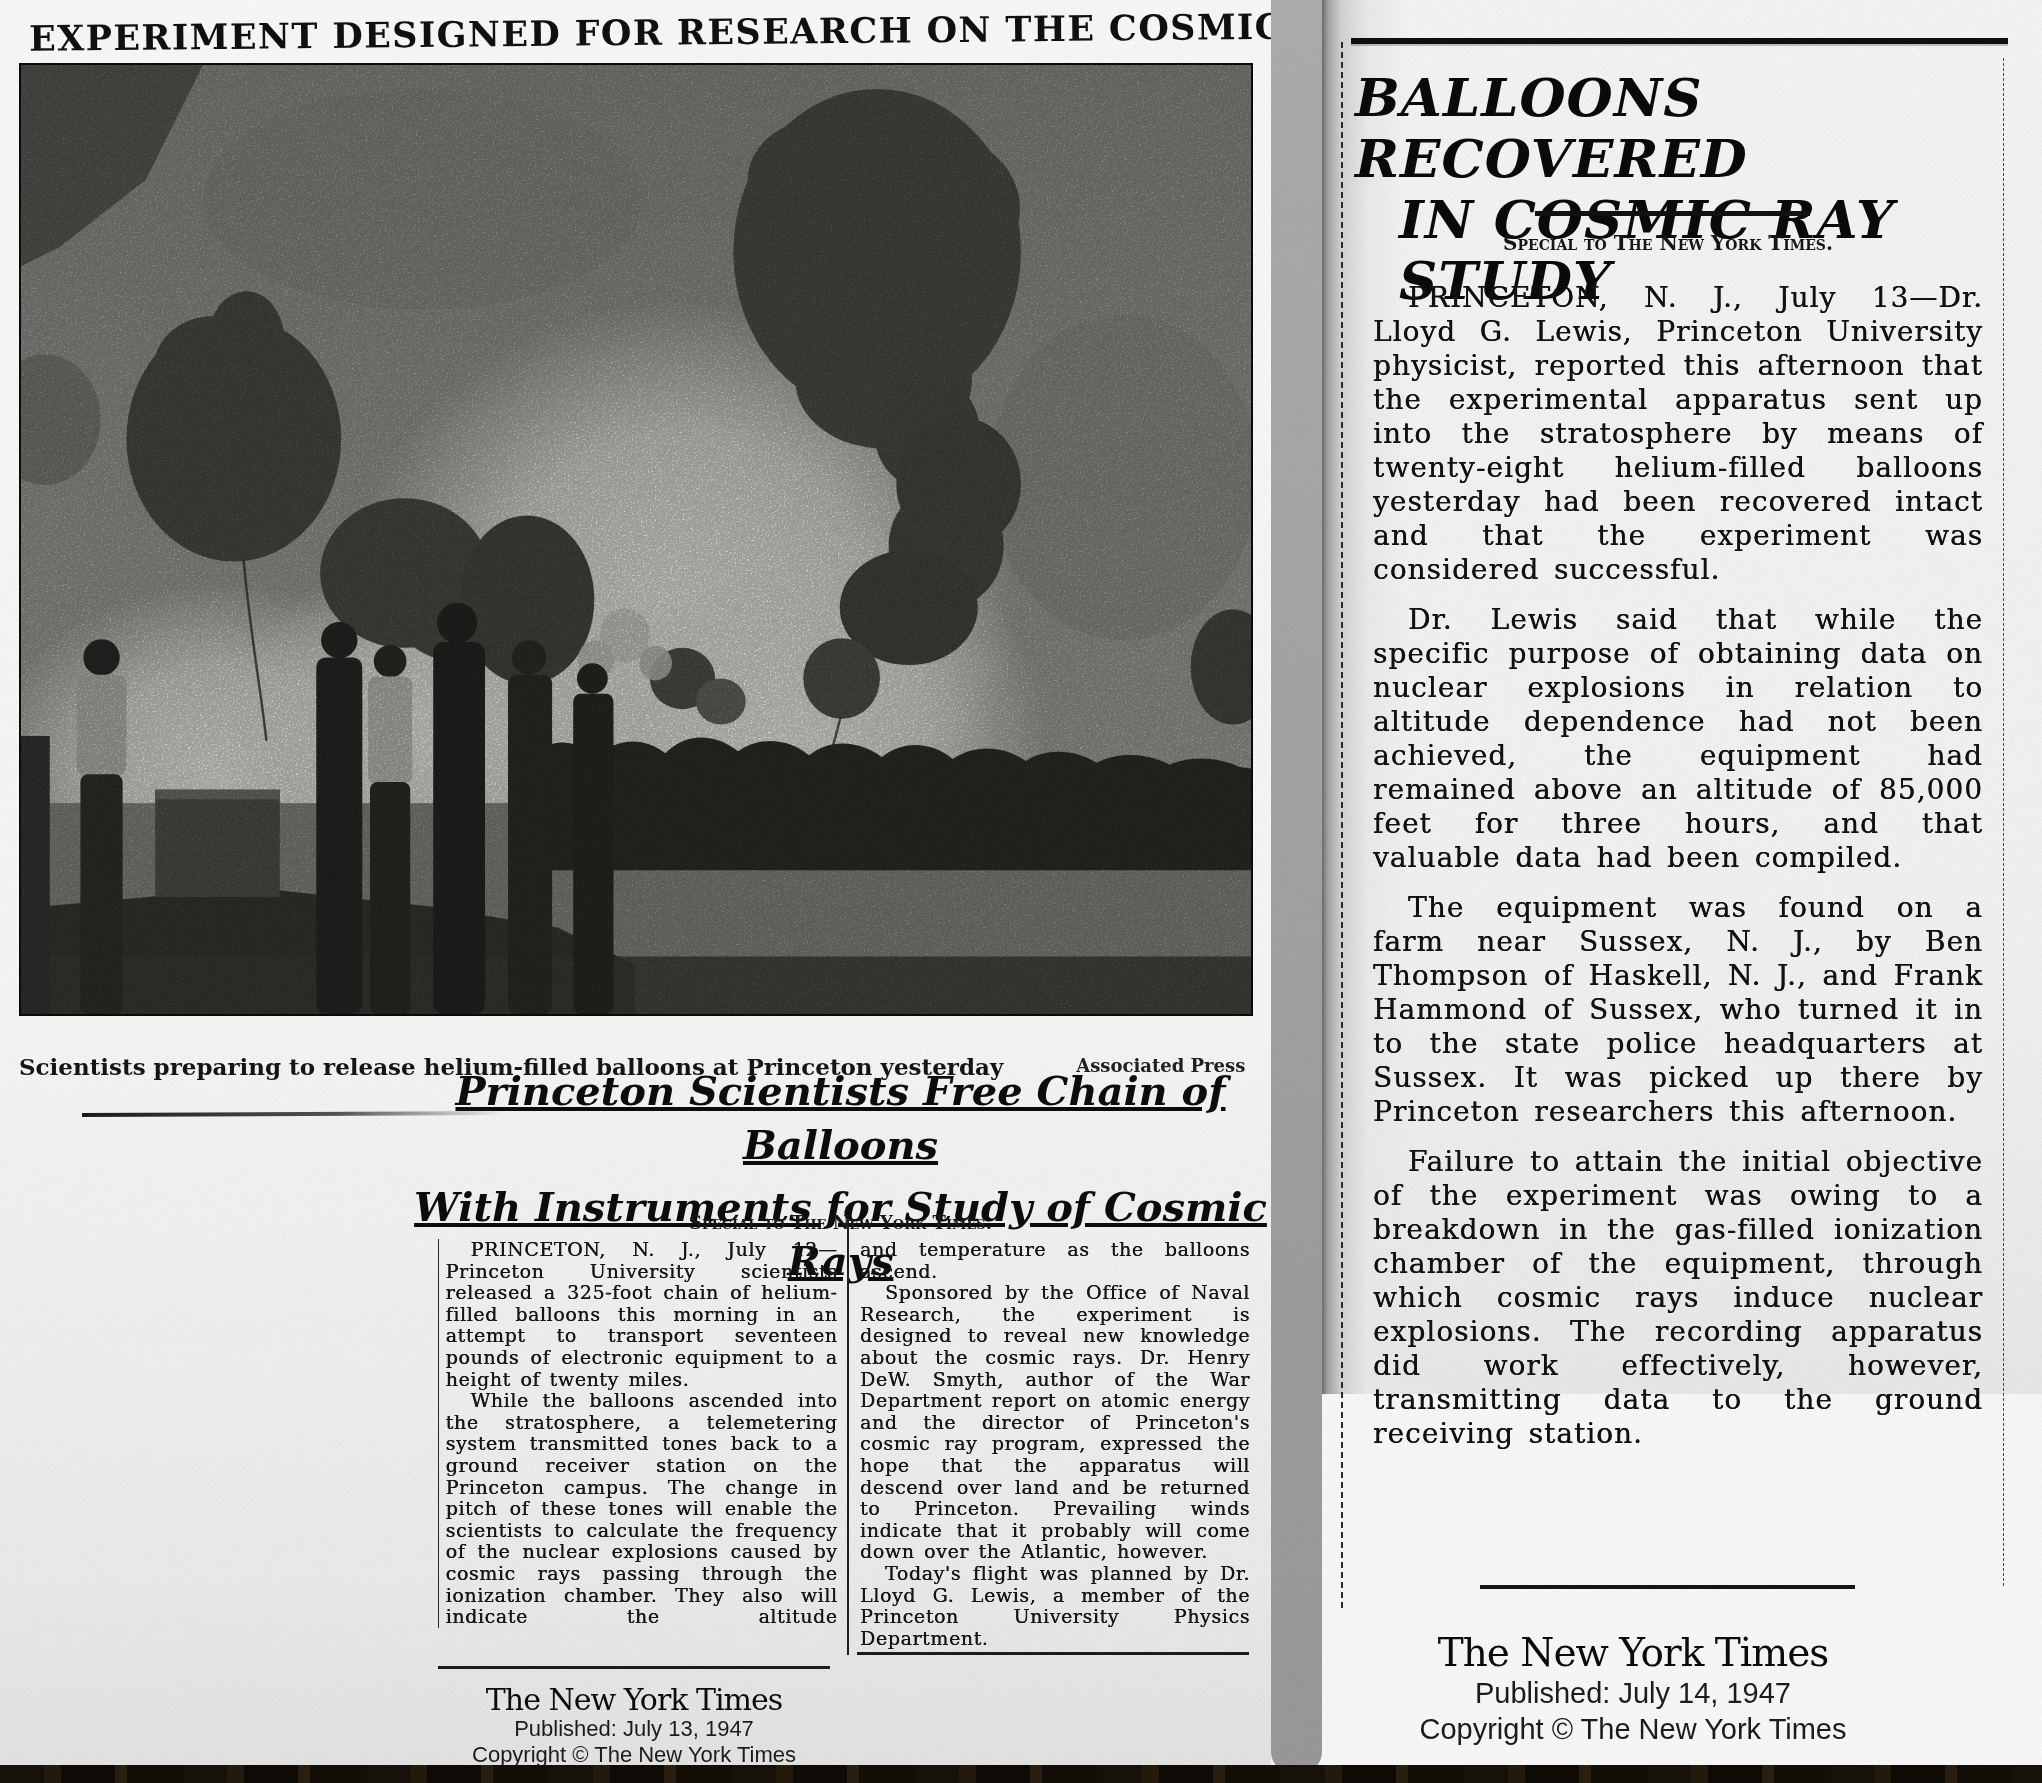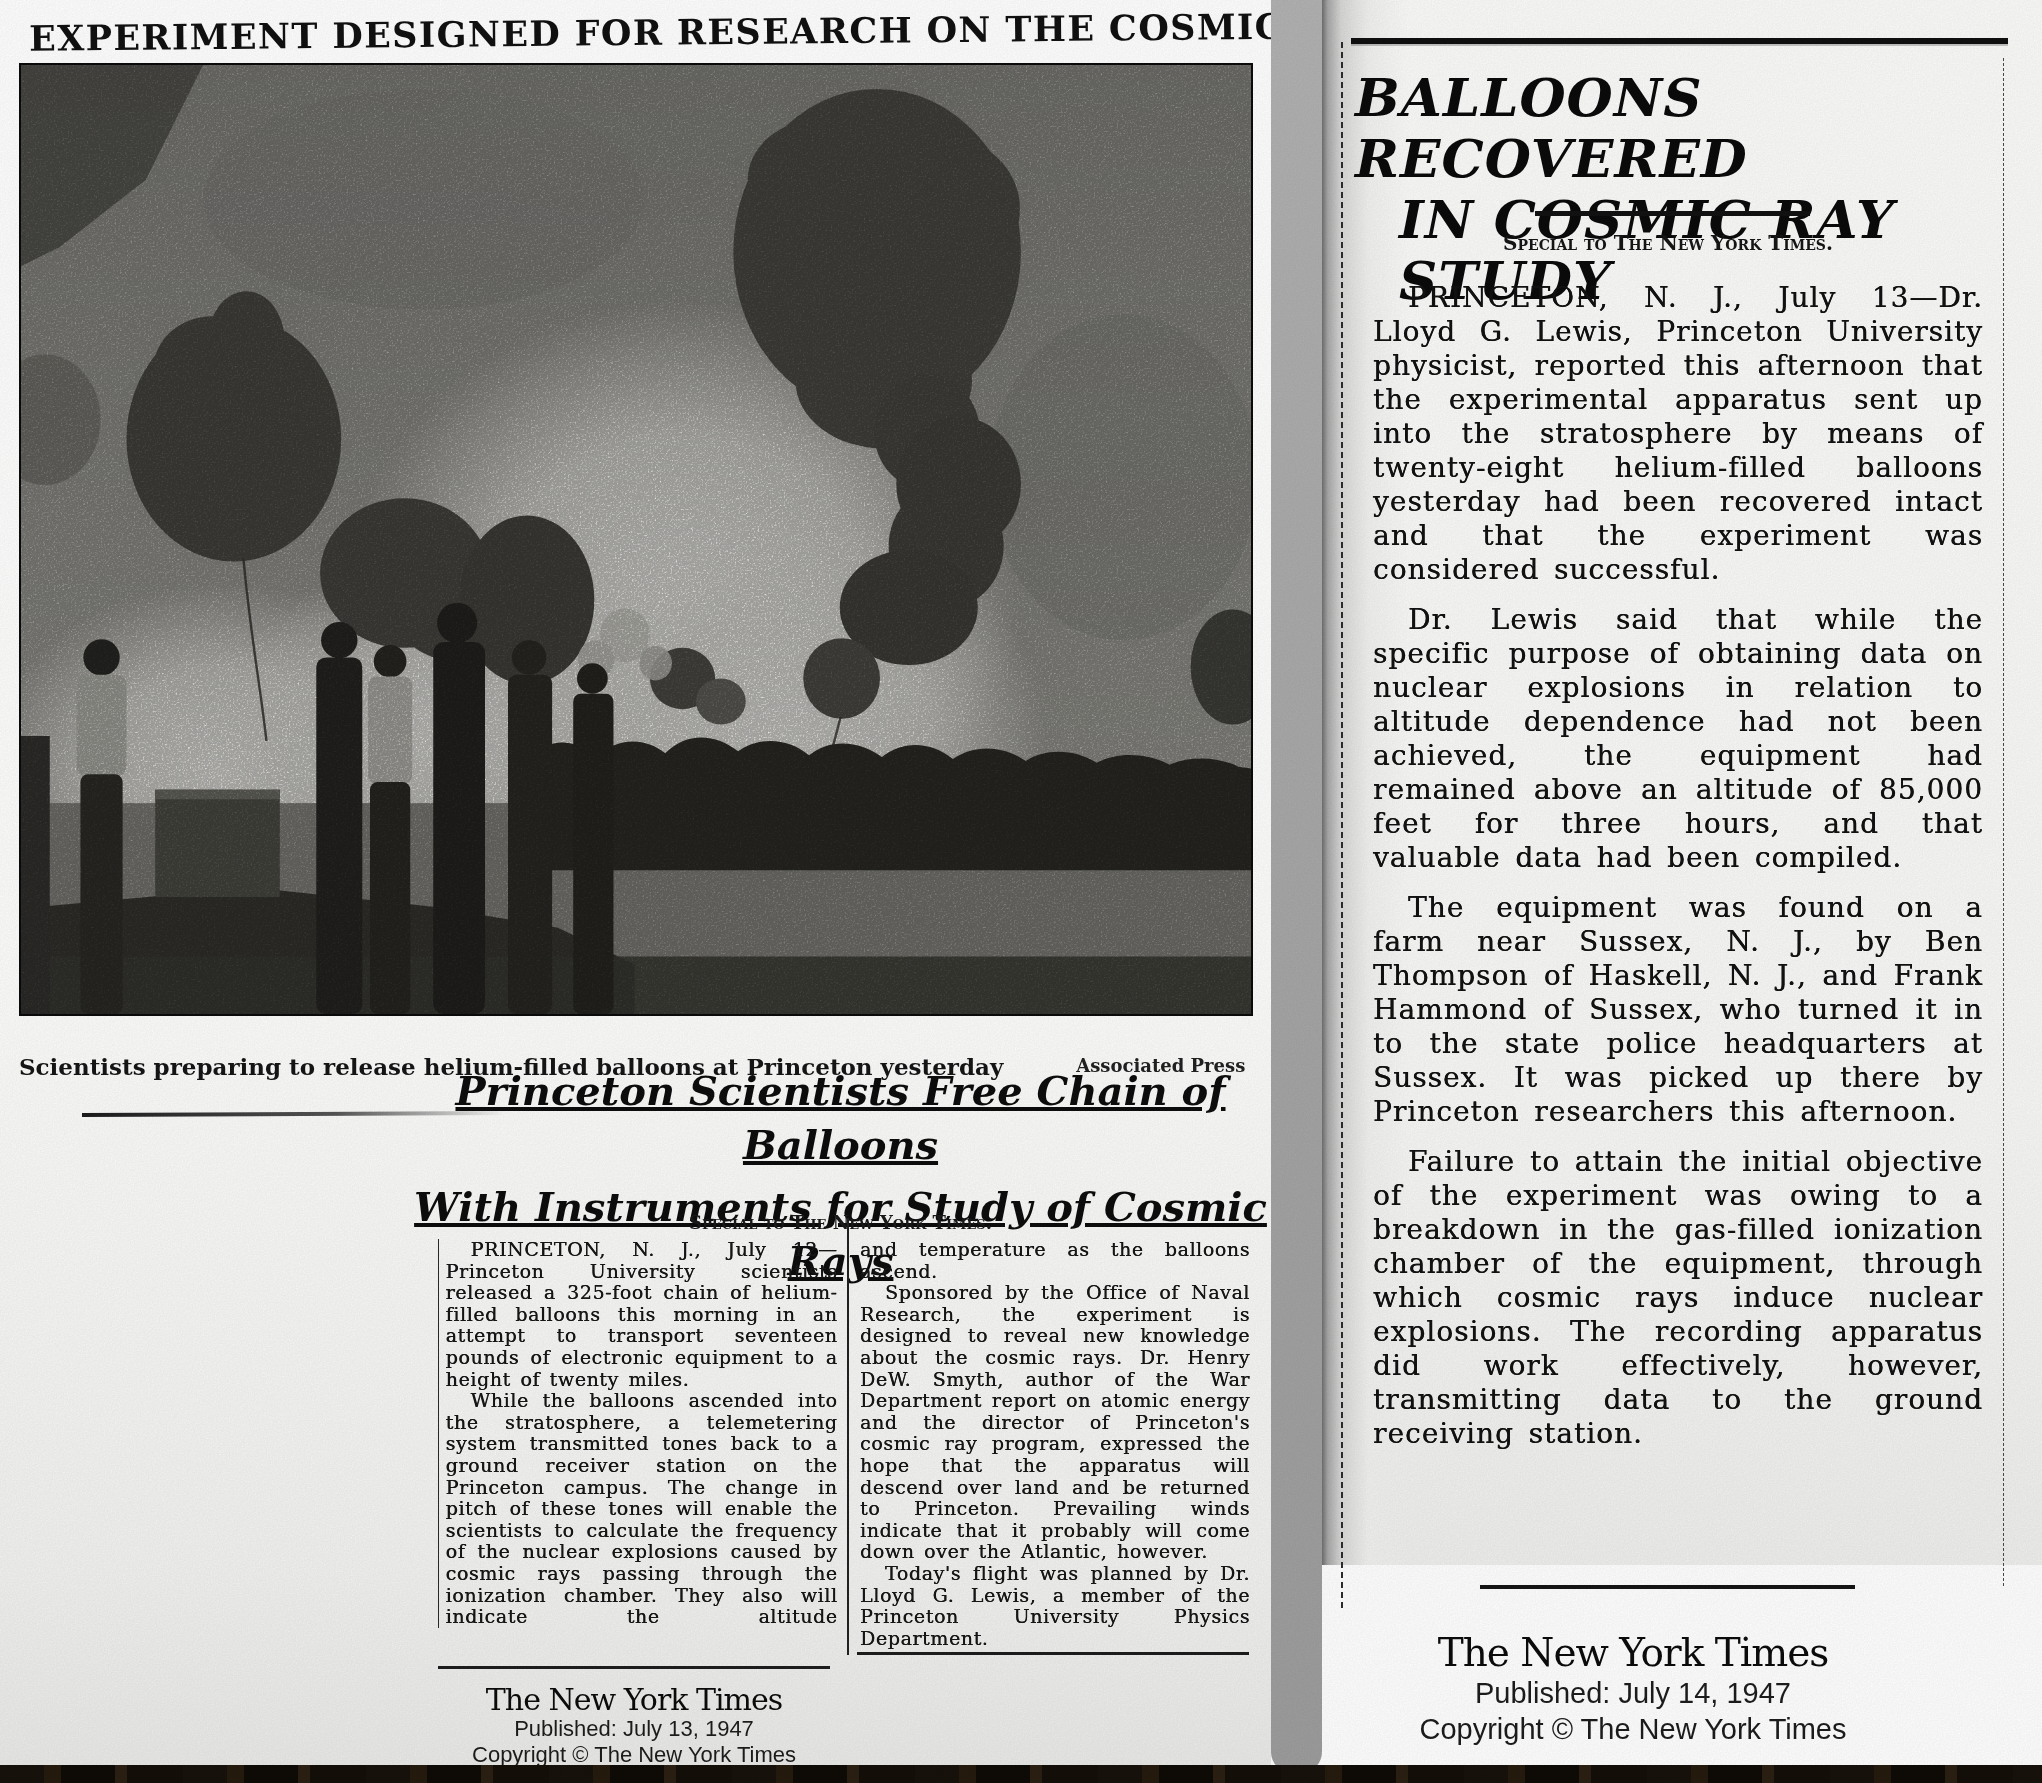--- a/index.html
+++ b/index.html
@@ -41,21 +41,21 @@
   .page-footer{position:absolute;left:346px;top:1683px;width:576px;text-align:center;}
   .nyt-logo{font-family:"DejaVu Serif",serif;font-weight:normal;letter-spacing:-1px;color:#0c0c0c;text-align:center;}
   .left-page .nyt-logo{font-size:30px;line-height:33px;}
   .footer-sans{font-family:"Liberation Sans",sans-serif;color:#1d1d1d;}
   .left-page .footer-sans{font-size:22px;line-height:26px;}
   
   .page-divider{position:absolute;left:1271px;top:0;width:51px;height:1773px;
     background:linear-gradient(180deg,#b2b2b2,#a5a5a5 60%,#9d9d9d);
     border-radius:0 0 21px 21px;}
   
-  .right-page{position:absolute;left:1322px;top:0;width:721px;height:1565px;
+  .right-page{position:absolute;left:1322px;top:0;width:721px;height:1394px;
     background:linear-gradient(180deg,#fbfbfa 0%,#f8f8f7 70%,#efefed 100%);}
   .right-page .edge-shade{position:absolute;left:0;top:0;width:86px;height:100%;
     background:linear-gradient(90deg,#6f6f6f 0,#a8a8a8 5.8px,#d8d8d7 19px,#f1f1f0 46px,rgba(251,251,250,0) 86px);}
   .top-rule{position:absolute;left:29px;top:38px;width:657px;height:5.8px;background:#101010;
     box-shadow:0 1.9px 0 rgba(20,20,20,.25);}
   .vrule-left{position:absolute;left:19px;top:42px;width:0;height:1566px;border-left:2.9px dashed #2c2c2c;}
   .vrule-right{position:absolute;left:681px;top:58px;width:0;height:1528px;border-left:1.9px dashed #4a4a4a;}
   .r-headline{position:absolute;left:33px;top:67px;width:634px;
     font-size:53px;line-height:61px;font-weight:bold;font-style:italic;letter-spacing:1px;color:#0b0b0b;}
   .r-headline .hl2{padding-left:44px;}

